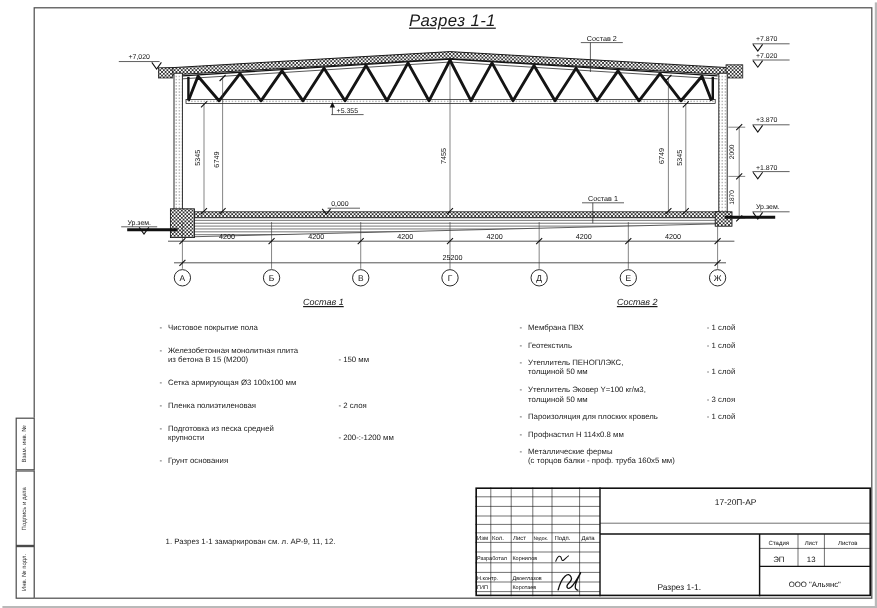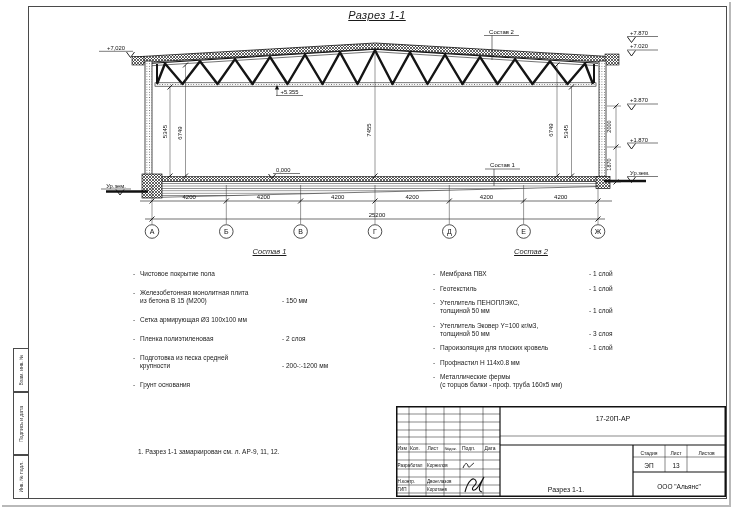--- a/index.html
+++ b/index.html
@@ -5,21 +5,21 @@
   *{margin:0;padding:0;box-sizing:border-box}
   html,body{width:731px;height:507px;background:#fff;overflow:hidden;
     font-family:"Liberation Sans",sans-serif;color:#1a1a1a;position:relative}
   .edge-r{position:absolute;right:0;top:2px;width:2px;height:505px;background:#b9b9b9}
   .edge-b{position:absolute;left:2px;bottom:0;height:2px;width:729px;background:#b9b9b9}
   .frame{position:absolute;left:28px;top:6px;width:699px;height:493px;border:1px solid #4a4a4a}
   .vbox{position:absolute;left:13px;width:16px;border:1px solid #4a4a4a;background:#fff}
   .vbox span{position:absolute;left:50%;top:50%;transform:translate(-50%,-50%) rotate(-90deg);
     white-space:nowrap;font-size:5px;color:#333}
   .sheet-title{position:absolute;left:297px;top:9px;width:160px;text-align:center;
-    font-size:11px;font-style:italic;text-decoration:underline;letter-spacing:.3px}
+    font-size:14px;font-style:italic;text-decoration:underline;letter-spacing:.3px}
   svg text{font-family:"Liberation Sans",sans-serif;fill:#111}
   .dim{font-size:6px;text-anchor:middle}
   .dimv{font-size:6px;text-anchor:middle}
   .dimv2{font-size:5.5px;text-anchor:middle}
   .elev{font-size:5.8px}
   .elevm{font-size:5.8px;text-anchor:middle}
   .axis{font-size:7px;text-anchor:middle}
   .ref{font-size:6px;text-anchor:middle}
   .mat{position:absolute;font-size:6.5px;line-height:8px}
   .mat .mhead{font-size:7.5px;font-style:italic;text-decoration:underline;

